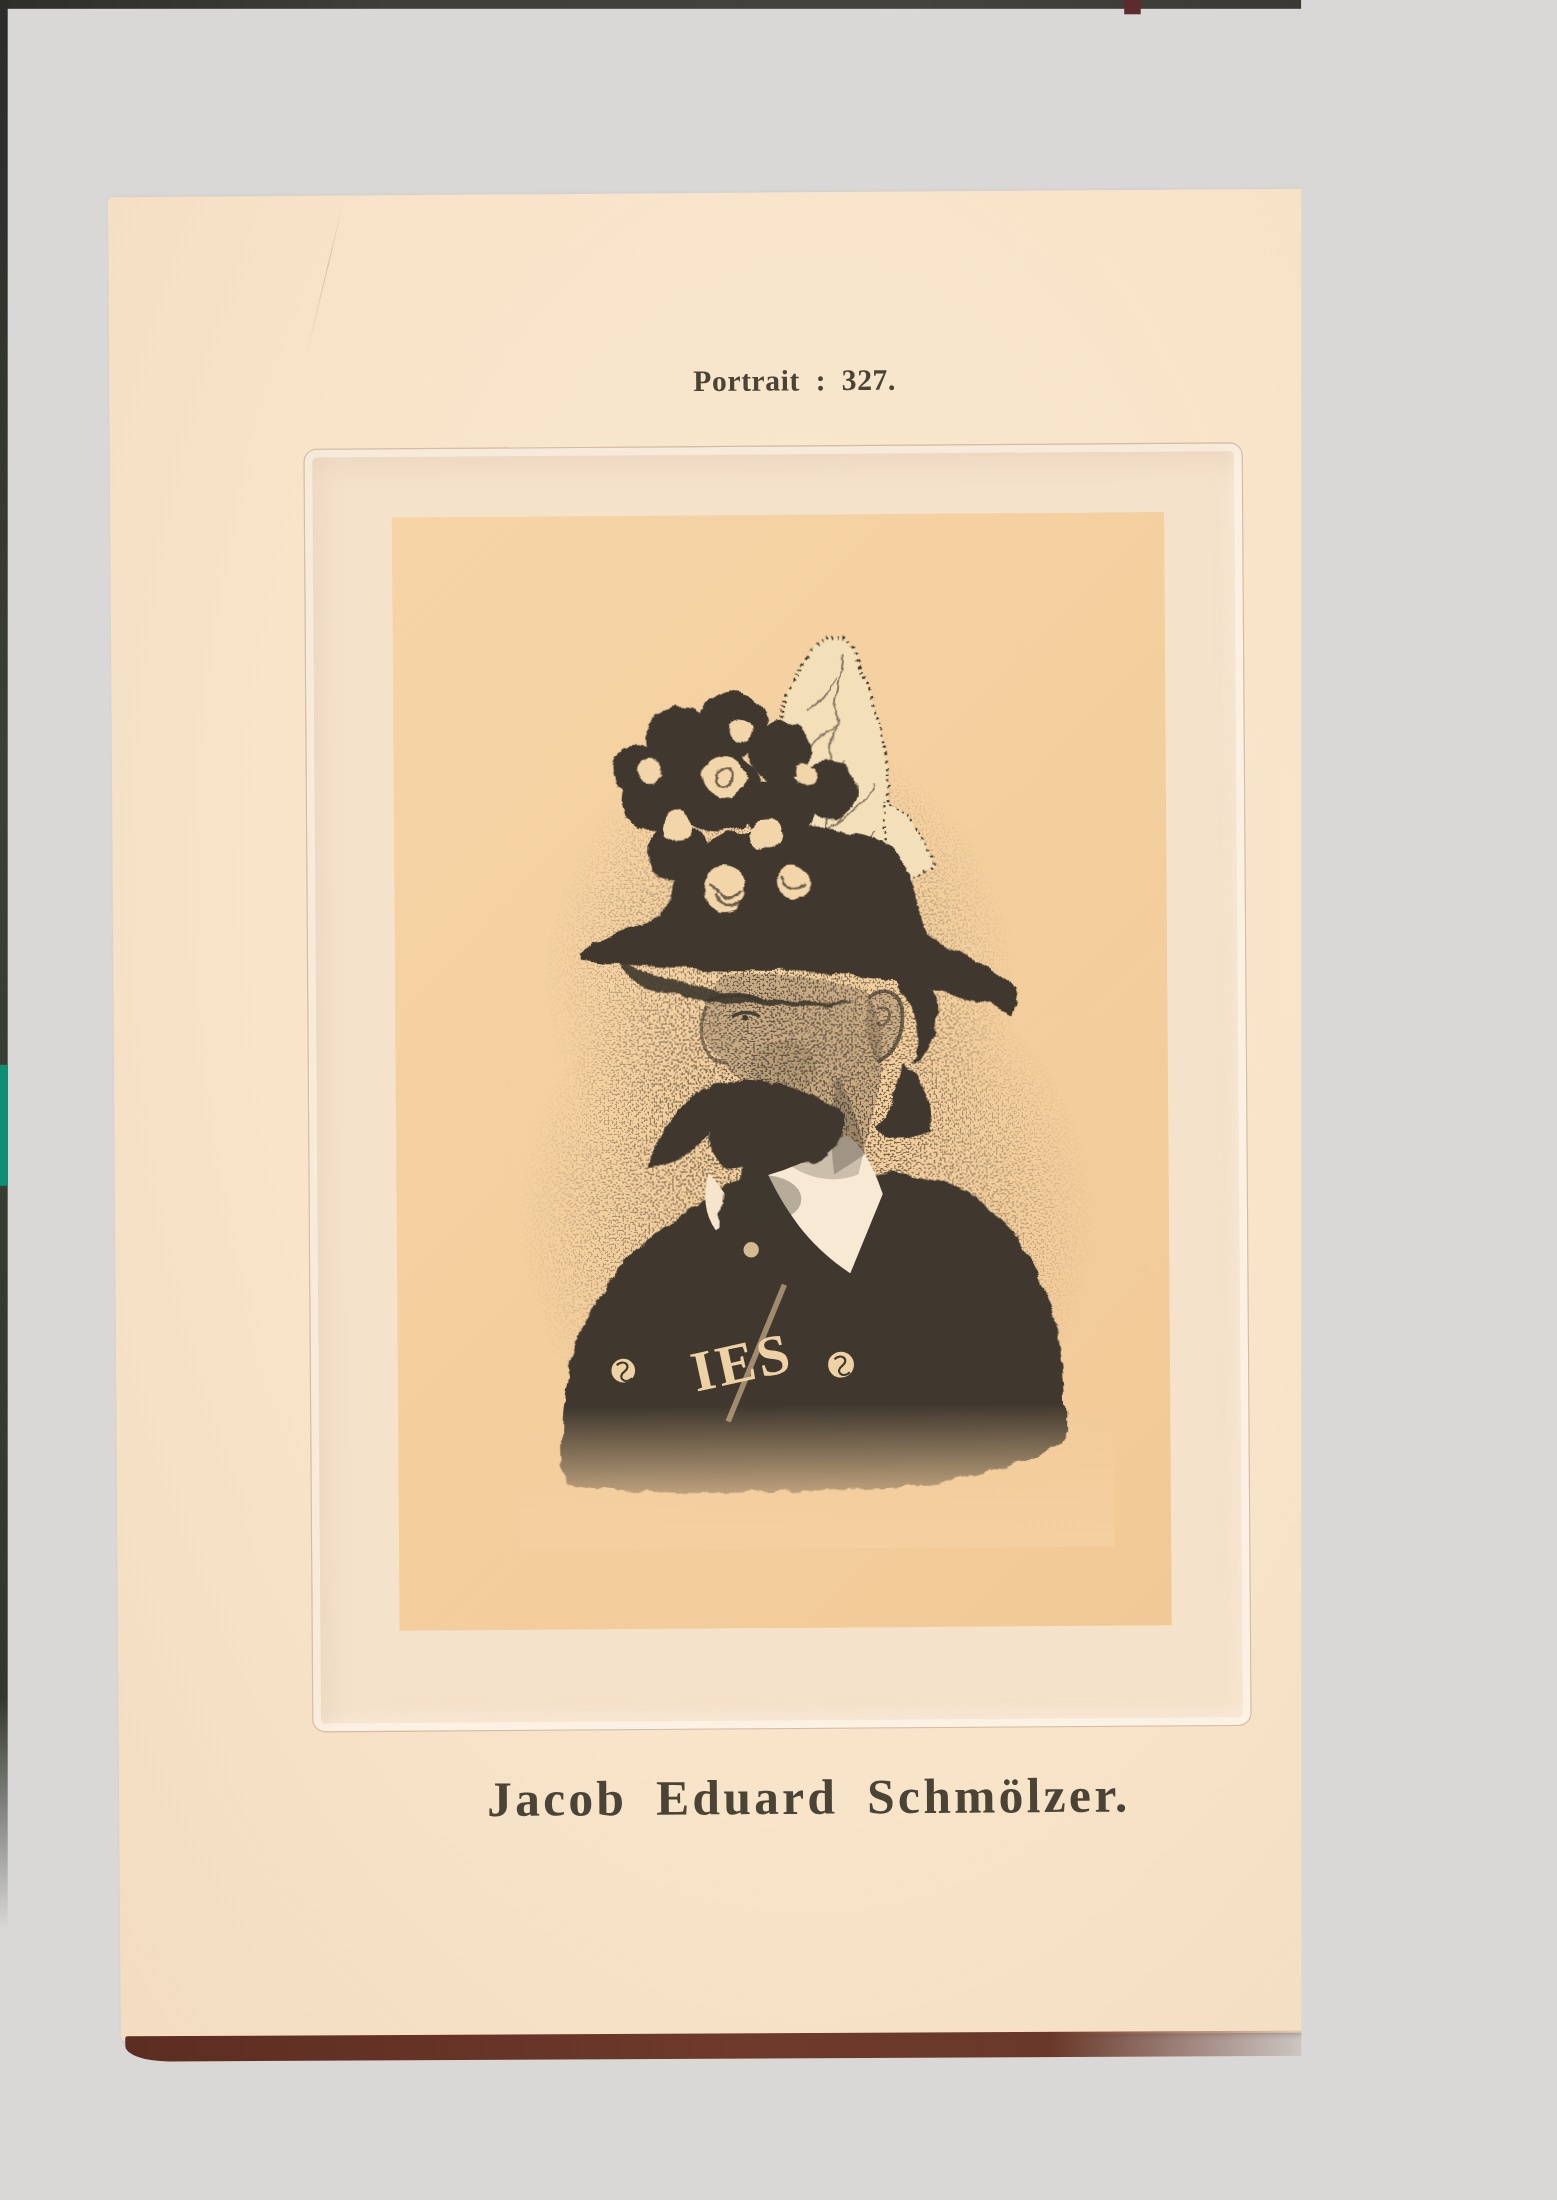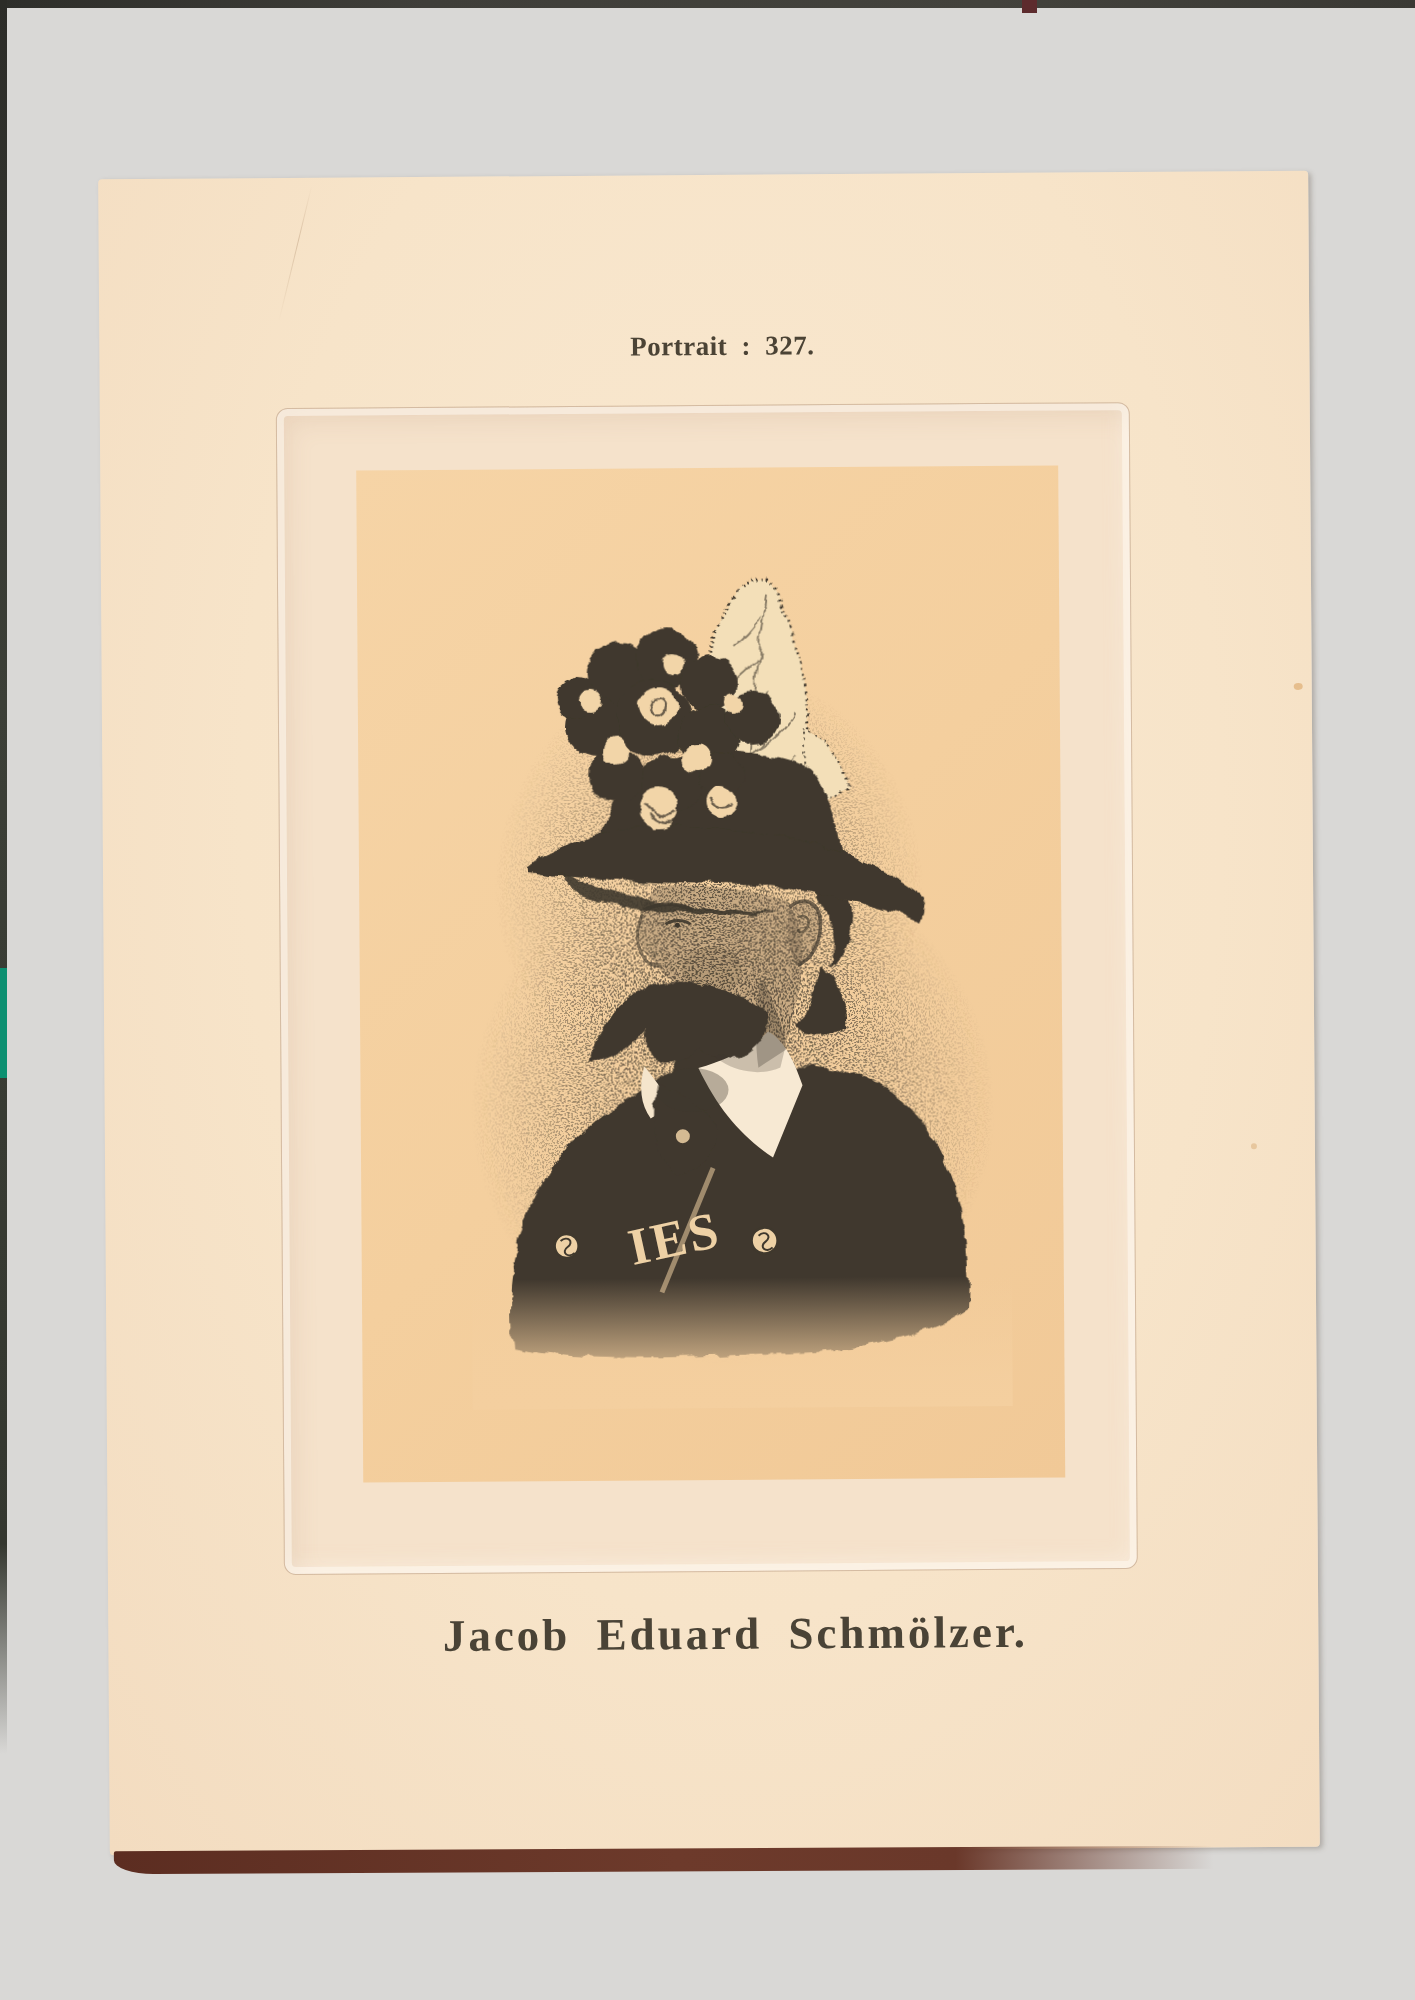--- a/index.html
+++ b/index.html
@@ -1,16 +1,16 @@
 <!DOCTYPE html>
 <html><head>
 <meta charset="utf-8">
 <style>
   html,body{margin:0;padding:0;background:#d9d8d6;}
-  .scan{position:relative;width:1415px;height:2000px;background:#d9d8d6;overflow:hidden;
+  .scan{position:relative;width:1183px;height:2000px;background:#d9d8d6;overflow:hidden;
         font-family:"Liberation Serif",serif;}
   
   .edge-top{position:absolute;left:0;top:0;width:100%;height:8px;
             background:linear-gradient(to right,#2e2e2a,#3f3e39 30%,#43423c 70%,#3a3934);}
   .red-mark{position:absolute;left:1022px;top:0;width:15px;height:13px;background:#5d2b2d;}
   .edge-left{position:absolute;left:0;top:0;width:7px;height:1754px;
              background:linear-gradient(to bottom,#2c2c28,#3c3f37 40%,#34372f 88%,rgba(52,55,47,0) 100%);}
   .teal-mark{position:absolute;left:0;top:968px;width:7px;height:110px;background:#0c9071;}
 
   

